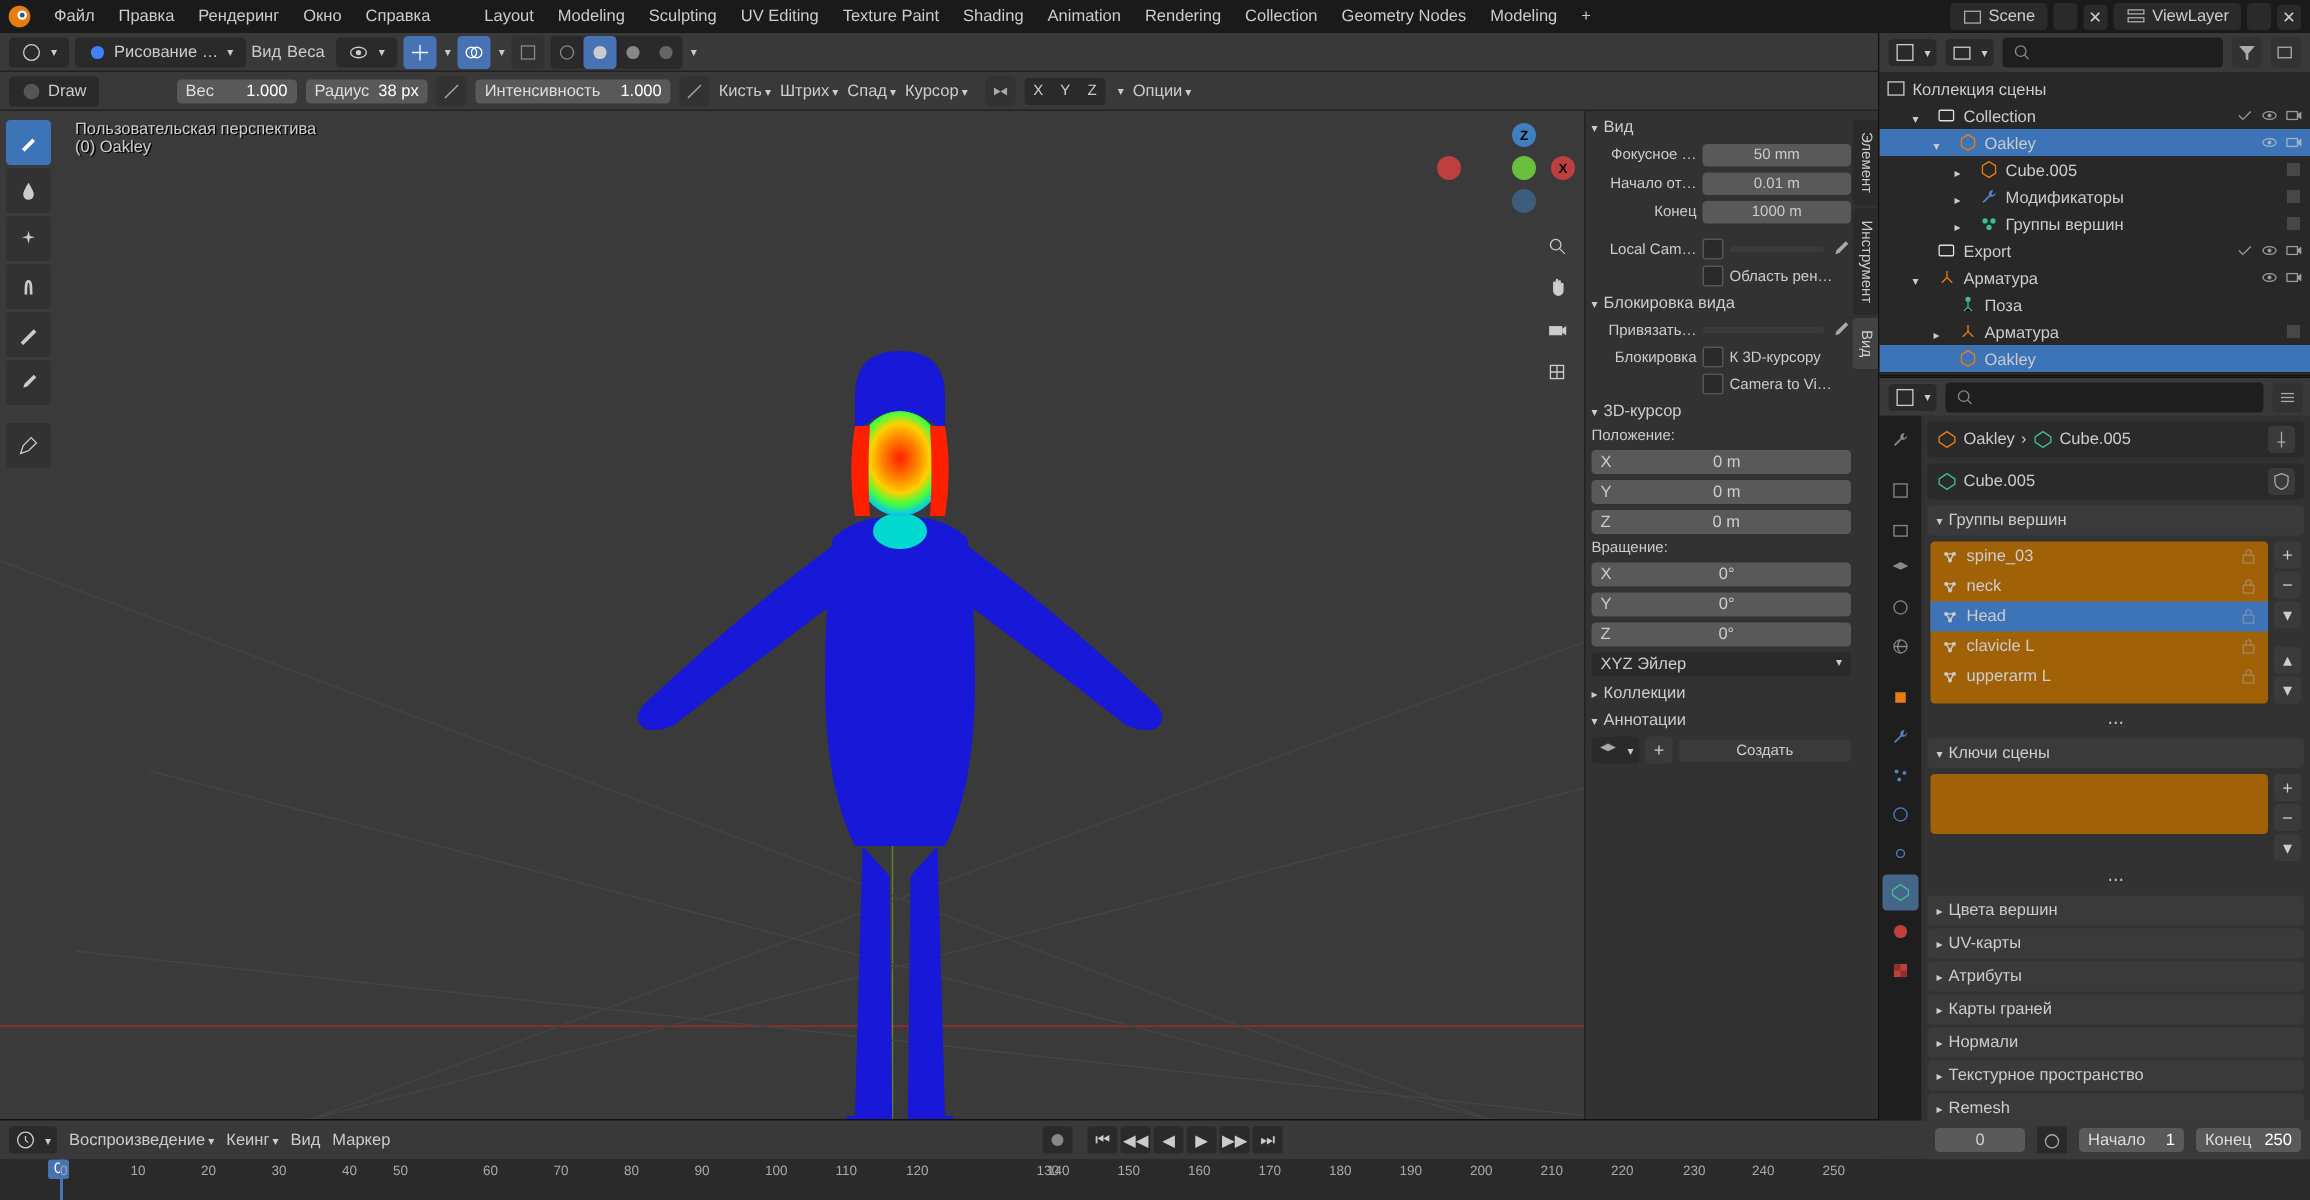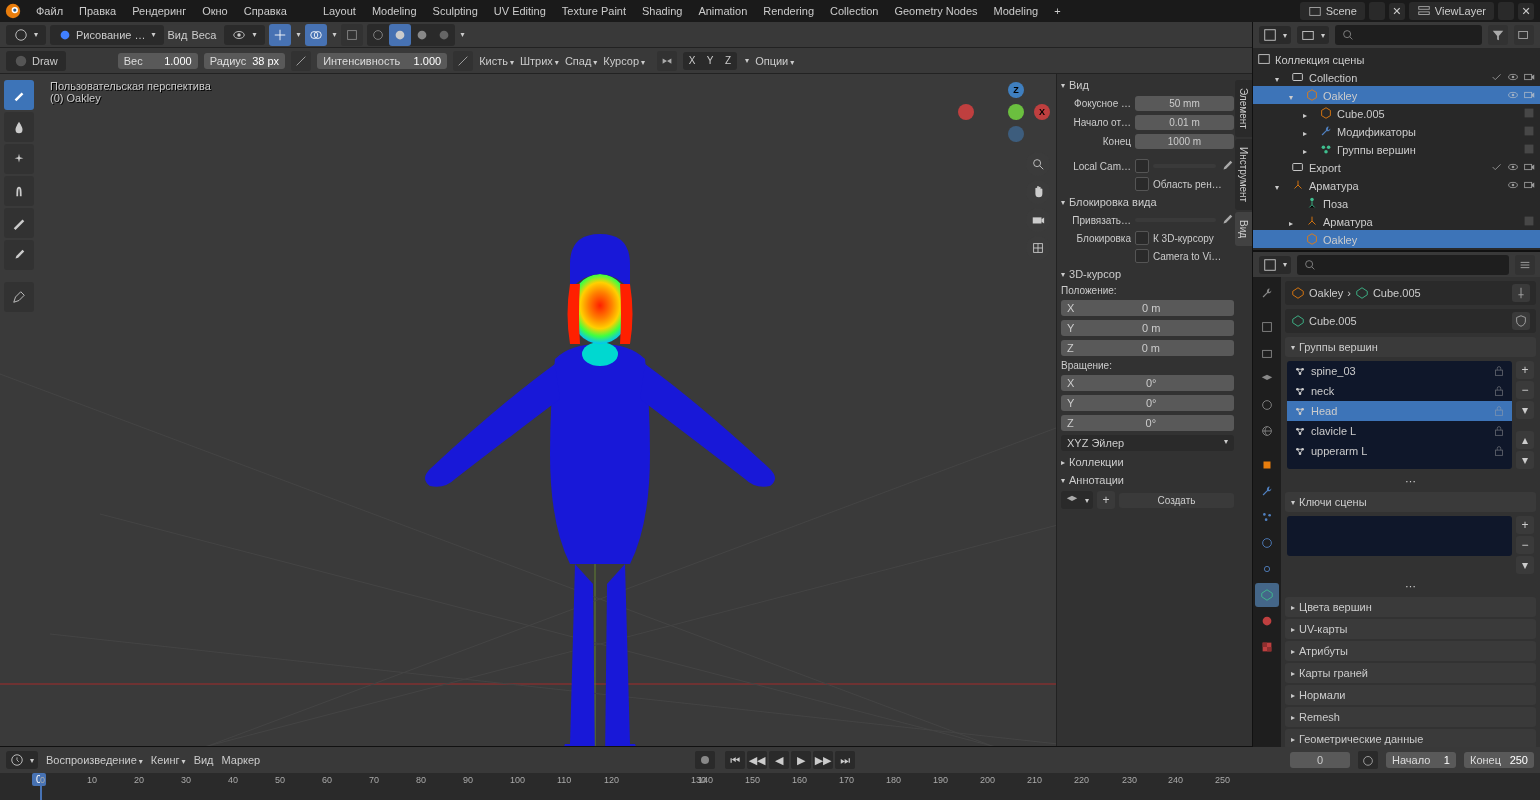--- a/index.html
+++ b/index.html
@@ -53,21 +53,21 @@
 .prop-tabs { width: 28px; background: #1e1e1e; display: flex; flex-direction: column; padding: 4px 0; gap: 2px; }
 .prop-tab { width: 24px; height: 24px; margin: 0 auto; border-radius: 3px; display: flex; align-items: center; justify-content: center; cursor: pointer; }
 .prop-tab.active { background: #446688; }
 .prop-content { flex: 1; background: #323232; overflow-y: auto; padding: 4px; }
 .prop-breadcrumb { background: #2a2a2a; border-radius: 3px; padding: 3px 6px; display: flex; align-items: center; gap: 4px; margin-bottom: 4px; }
 .prop-panel { margin-bottom: 2px; }
 .prop-panel-header { background: #3a3a3a; padding: 4px 6px; border-radius: 3px; display: flex; align-items: center; gap: 4px; cursor: pointer; }
 .prop-panel-header::before { content: "▾"; font-size: 8px; }
 .prop-panel-header.collapsed::before { content: "▸"; }
 .prop-panel-body { padding: 4px 2px; }
-.vg-list { background: #0f172a; border-radius: 3px; }
+.vg-list { background: #a16207; border-radius: 3px; }
 .vg-item { padding: 3px 6px; display: flex; align-items: center; gap: 4px; cursor: pointer; }
 .vg-item.selected { background: #3d74b8; }
 .vg-item .lock { margin-left: auto; opacity: 0.5; }
 .list-side-btns { display: flex; flex-direction: column; gap: 2px; }
 .side-btn { width: 18px; height: 18px; background: #3a3a3a; border-radius: 3px; display: flex; align-items: center; justify-content: center; cursor: pointer; font-size: 12px; }
 .timeline { height: 54px; background: #232323; display: flex; flex-direction: column; border-top: 1px solid #111; }
 .tl-header { height: 26px; background: #393939; display: flex; align-items: center; padding: 0 6px; gap: 8px; }
 .tl-playback { display: flex; gap: 2px; margin: 0 auto; }
 .play-btn { width: 20px; height: 18px; background: #2a2a2a; border-radius: 2px; display: flex; align-items: center; justify-content: center; cursor: pointer; }
 .tl-ruler { flex: 1; position: relative; background: #2a2a2a; }
@@ -917,20 +917,25 @@
                 <span>Карты граней</span>
               </div>
             </div>
         <div class="prop-panel">
               <div class="prop-panel-header collapsed">
                 <span>Нормали</span>
               </div>
             </div>
         <div class="prop-panel">
               <div class="prop-panel-header collapsed">
+                <span>Текстурное пространство</span>
+              </div>
+            </div>
+        <div class="prop-panel">
+              <div class="prop-panel-header collapsed">
                 <span>Remesh</span>
               </div>
             </div>
         <div class="prop-panel">
               <div class="prop-panel-header collapsed">
                 <span>Геометрические данные</span>
               </div>
             </div>
         <div class="prop-panel">
               <div class="prop-panel-header collapsed">
@@ -988,21 +993,21 @@
       </div>
   </div>
   <div class="tl-ruler" id="tl-ruler">
     <div class="tl-cur-label">0</div>
     <div class="tl-current"></div>
   <span class="tl-tick" style="left: 40px;">0</span>
       <span class="tl-tick" style="left: 87px;">10</span>
       <span class="tl-tick" style="left: 134px;">20</span>
       <span class="tl-tick" style="left: 181px;">30</span>
       <span class="tl-tick" style="left: 228px;">40</span>
-      <span class="tl-tick" style="left: 275px;">50</span>
+      <span class="tl-tick" style="left: 262px;">50</span>
       <span class="tl-tick" style="left: 322px;">60</span>
       <span class="tl-tick" style="left: 369px;">70</span>
       <span class="tl-tick" style="left: 416px;">80</span>
       <span class="tl-tick" style="left: 463px;">90</span>
       <span class="tl-tick" style="left: 510px;">100</span>
       <span class="tl-tick" style="left: 557px;">110</span>
       <span class="tl-tick" style="left: 604px;">120</span>
       <span class="tl-tick" style="left: 651px; margin-left: 40px;">130</span>
       <span class="tl-tick" style="left: 698px;">140</span>
       <span class="tl-tick" style="left: 745px;">150</span>

